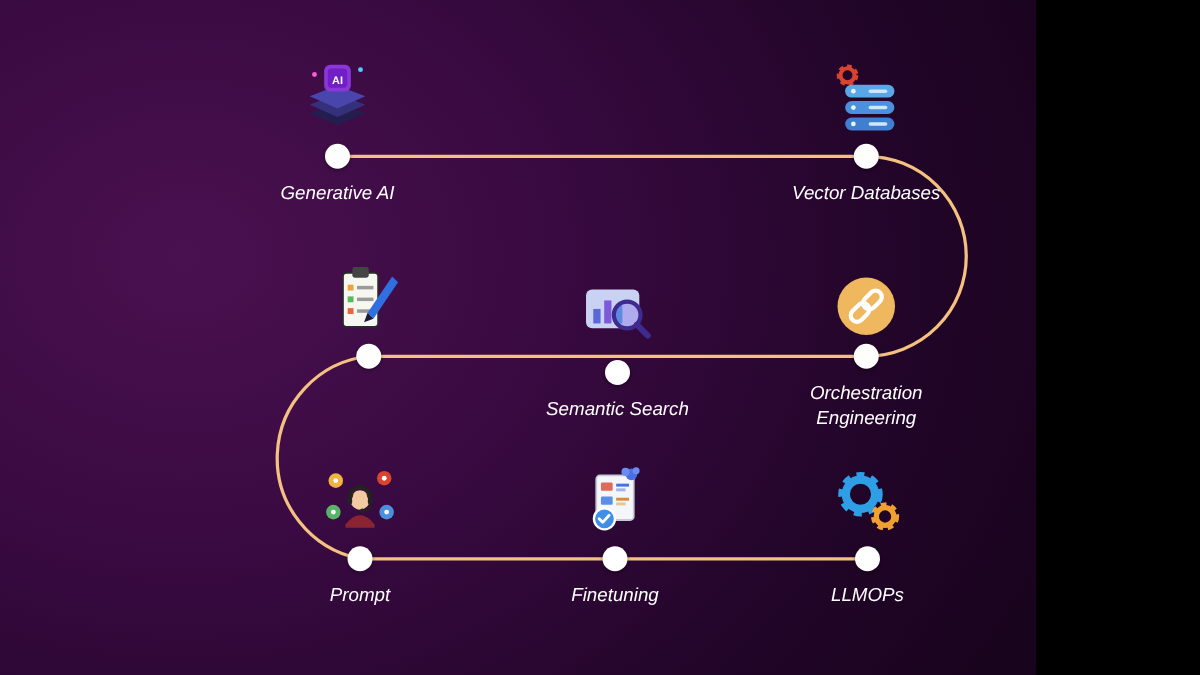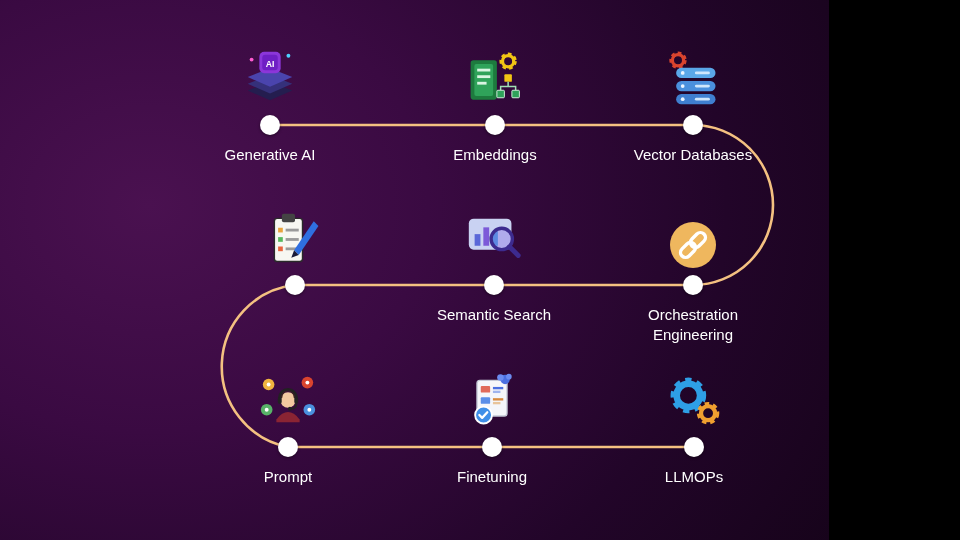--- a/index.html
+++ b/index.html
@@ -26,20 +26,21 @@
     width:20px;height:20px;border-radius:50%;
     background:#ffffff;
     box-shadow:0 1px 3px rgba(0,0,0,.45);
   }
   .node-label{
     margin-top:10px;
     color:#ffffff;
     font-size:15px;
     line-height:1.35;
     text-align:center;
+    font-style:italic;
   }
   .two-line{max-width:122px;}
 </style>
 </head>
 <body>
 
 <div class="canvas">
 
   <svg class="path-svg" width="960" height="540" viewBox="0 0 960 540">
     <path d="M 270 125 H 693 A 80 80 0 0 1 693 285 H 295 A 82 82 0 0 0 288 447 H 694" fill="none" stroke="#f4c181" stroke-width="2.6" stroke-linecap="round"></path>
@@ -55,39 +56,20 @@
         <rect x="24" y="8" width="16" height="16" rx="3" fill="#6f1fc4"></rect>
         <text x="32" y="20.5" font-size="9" font-weight="bold" fill="#ffffff" text-anchor="middle">AI</text>
         <circle cx="13" cy="13" r="2" fill="#ff5bd1"></circle>
         <circle cx="51" cy="9" r="2" fill="#4dd2ff"></circle>
       </svg>
     </div>
     <div class="dot"></div>
     <div class="node-label">Generative AI</div>
   </div>
 
-  <div class="node-group" style="left:410px;top:45px;">
-    <div class="icon-box">
-      <svg width="60" height="60" viewBox="0 0 64 64">
-        <rect x="6" y="12" width="28" height="42" rx="3" fill="#1d7a3e"></rect>
-        <rect x="10" y="16" width="20" height="34" rx="2" fill="#2fa35a"></rect>
-        <rect x="13" y="21" width="14" height="3" fill="#d9f5e2"></rect>
-        <rect x="13" y="28" width="14" height="3" fill="#d9f5e2"></rect>
-        <rect x="13" y="35" width="10" height="3" fill="#d9f5e2"></rect>
-        <circle cx="46" cy="13" r="7" fill="none" stroke="#f2c514" stroke-width="4.5" stroke-dasharray="3.5 3"></circle>
-        <circle cx="46" cy="13" r="6" fill="none" stroke="#f2c514" stroke-width="3.5"></circle>
-        <rect x="42" y="27" width="8" height="8" fill="#f2c514" rx="1"></rect>
-        <path d="M46 35 v5 M46 40 h-8 v4 M46 40 h8 v4" stroke="#9fe0b5" stroke-width="1.6" fill="none"></path>
-        <rect x="34" y="44" width="8" height="8" fill="#2fa35a" stroke="#d9f5e2" rx="1"></rect>
-        <rect x="50" y="44" width="8" height="8" fill="#2fa35a" stroke="#d9f5e2" rx="1"></rect>
-      </svg>
-    </div>
-    <div class="dot"></div>
-    <div class="node-label">Embeddings</div>
-  </div>
 
   <div class="node-group" style="left:608px;top:45px;align-items:center;">
     <div class="icon-box">
       <svg width="60" height="60" viewBox="0 0 64 64">
         <circle cx="16" cy="12" r="7" fill="none" stroke="#d9442e" stroke-width="4.5" stroke-dasharray="3.5 3"></circle>
         <circle cx="16" cy="12" r="6" fill="none" stroke="#d9442e" stroke-width="3.5"></circle>
         <rect x="14" y="20" width="42" height="11" rx="5.5" fill="#5aa7e8"></rect>
         <rect x="14" y="34" width="42" height="11" rx="5.5" fill="#4a90dd"></rect>
         <rect x="14" y="48" width="42" height="11" rx="5.5" fill="#3f7fd0"></rect>
         <circle cx="21" cy="25.5" r="2" fill="#eaf4ff"></circle>
@@ -113,21 +95,21 @@
         <rect x="22" y="31" width="14" height="3" fill="#9a9a9a"></rect>
         <rect x="14" y="40" width="5" height="5" fill="#e8653d"></rect>
         <rect x="22" y="41" width="12" height="3" fill="#9a9a9a"></rect>
         <polygon points="52,13 57,18 36,49 31,44" fill="#2f6fe0"></polygon>
         <polygon points="31,44 36,49 28,52" fill="#1b1b3a"></polygon>
       </svg>
     </div>
     <div class="dot"></div>
   </div>
 
-  <div class="node-group" style="left:409px;top:205px;">
+  <div class="node-group" style="left:409px;top:218px;">
     <div class="icon-box">
       <svg width="62" height="62" viewBox="0 0 64 64">
         <rect x="6" y="12" width="44" height="32" rx="5" fill="#c9d2f2"></rect>
         <rect x="12" y="28" width="6" height="12" fill="#5a67d8"></rect>
         <rect x="21" y="21" width="6" height="19" fill="#7c5ad8"></rect>
         <rect x="30" y="25" width="6" height="15" fill="#4a9de0"></rect>
         <circle cx="40" cy="33" r="11" fill="rgba(130,100,225,0.35)" stroke="#3d2b8f" stroke-width="3.5"></circle>
         <line x1="48" y1="41" x2="57" y2="50" stroke="#3d2b8f" stroke-width="5" stroke-linecap="round"></line>
       </svg>
     </div>

